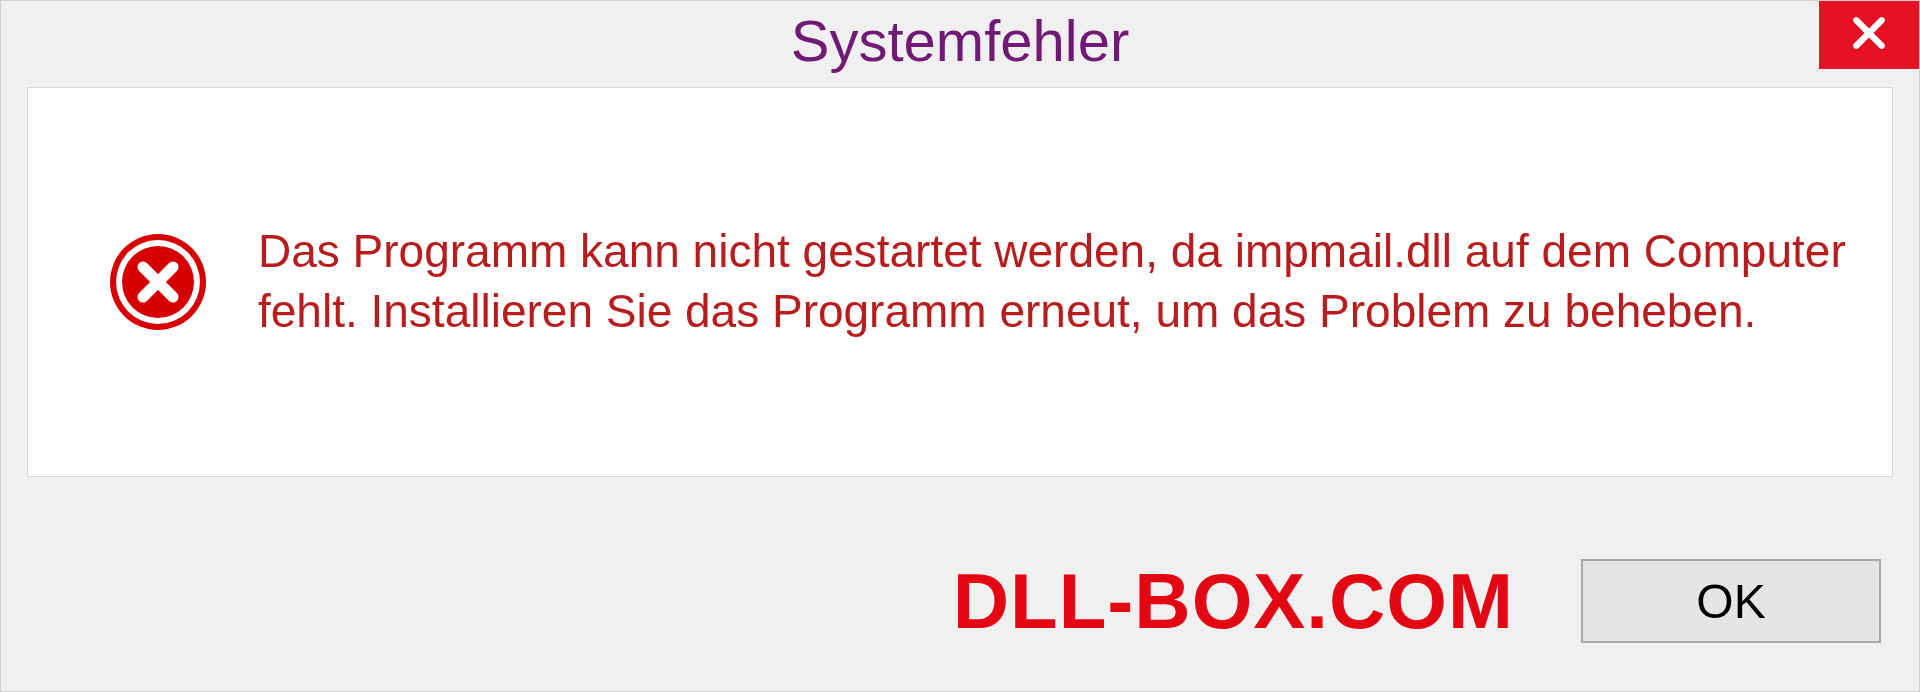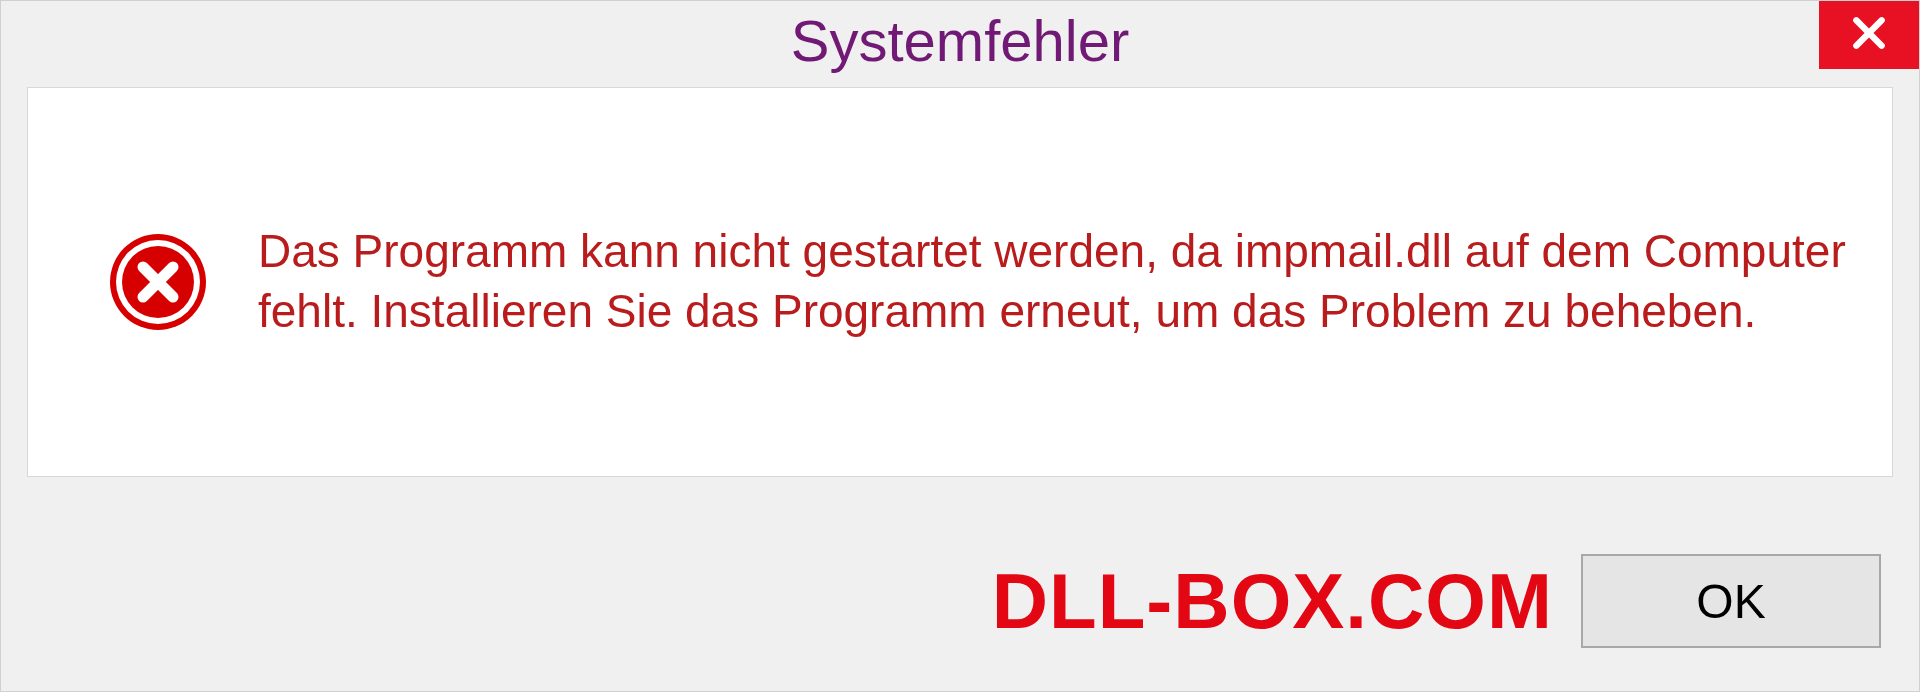--- a/index.html
+++ b/index.html
@@ -83,25 +83,25 @@
       align-items: center;
       justify-content: flex-end;
       padding: 0 38px;
     }
     .watermark {
       font-size: 78px;
       font-weight: 900;
       color: #e30613;
       letter-spacing: 1px;
       font-family: Arial, sans-serif;
-      margin-right: 28px;
+      margin-right: 67px;
     }
     .ok-btn {
       width: 300px;
-      height: 94px;
+      height: 84px;
       background: #e5e5e5;
       border: 2px solid #a8a8a8;
       font-size: 48px;
       color: #000;
       display: flex;
       align-items: center;
       justify-content: center;
       cursor: pointer;
       font-family: inherit;
     }

